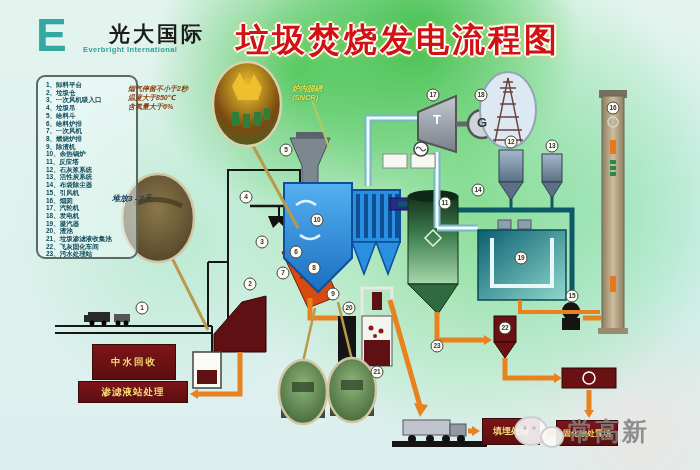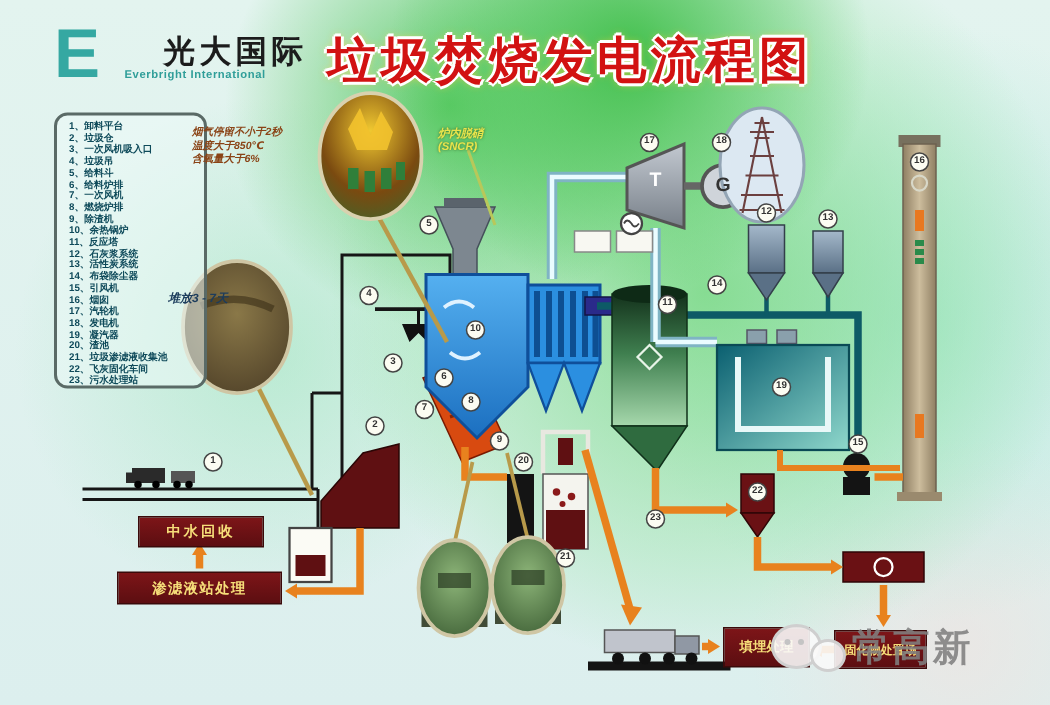--- a/index.html
+++ b/index.html
@@ -11,37 +11,37 @@
       radial-gradient(circle 250px at 470px 195px, rgba(115,215,125,.8), rgba(135,225,150,.3) 72%, rgba(0,0,0,0) 100%),
       radial-gradient(circle 200px at 615px 215px, rgba(150,228,205,.55), rgba(0,0,0,0) 100%),
       radial-gradient(circle 170px at 180px 235px, rgba(140,225,175,.45), rgba(0,0,0,0) 100%),
       radial-gradient(circle 140px at 640px 430px, rgba(242,225,222,.6), rgba(0,0,0,0) 100%),
       linear-gradient(#e3f4ef,#dcefee);}
   .abs{position:absolute;}
   
   #logo-e{left:36px;top:8px;font-size:46px;font-weight:900;color:#35a8a2;letter-spacing:-2px;}
   #logo-cn{left:82px;top:20px;font-size:21px;font-weight:900;color:#1c1c1c;letter-spacing:3px;margin-left:27px;}
   #logo-en{left:83px;top:45px;font-size:7.5px;font-weight:bold;color:#2f9e99;letter-spacing:.4px;}
-  #page-title{left:198px;top:18px;width:364px;text-align:center;font-size:33px;font-weight:900;
+  #page-title{left:216px;top:18px;width:364px;text-align:center;font-size:33px;font-weight:900;
     color:#d21212;letter-spacing:3px;white-space:nowrap;
     text-shadow:-2px 0 #fff,2px 0 #fff,0 -2px #fff,0 2px #fff,-1px -1px #fff,1px 1px #fff,0 0 6px rgba(255,210,60,.9);}
   
   #legend{left:36px;top:75px;width:102px;height:184px;border:2px solid #5a6a66;border-radius:9px;
     background:rgba(236,249,247,.55);padding:4px 3px 3px 8px;box-sizing:border-box;}
   .legend-row{font-size:6.5px;line-height:7.7px;color:#0e4a5a;font-weight:bold;white-space:nowrap;}
   
   .note{font-weight:bold;white-space:nowrap;font-style:italic;}
   #flue-note{left:128px;top:84px;font-size:7px;line-height:9px;color:#8a4316;}
   #sncr-note{left:292px;top:84px;font-size:7.5px;line-height:9px;color:#e9e44c;text-shadow:0 0 2px #3a6a2a;}
   #storage-note{left:112px;top:193px;font-size:8px;color:#1c3c5c;}
   
   .redbox{position:absolute;background:linear-gradient(#7d1518,#5c0e11);border:1px solid #3a0a0a;
     color:#f6de79;font-weight:bold;display:flex;align-items:center;justify-content:center;
     text-align:center;box-sizing:border-box;}
-  #box-water{left:92px;top:344px;width:84px;height:21px;font-size:9.5px;letter-spacing:2px;}
+  #box-water{left:92px;top:344px;width:84px;height:36px;font-size:9.5px;letter-spacing:2px;}
   #box-leachate{left:78px;top:381px;width:110px;height:22px;font-size:9.5px;letter-spacing:1px;}
   #box-landfill{left:482px;top:418px;width:58px;height:27px;font-size:9px;}
   #box-solid{left:556px;top:420px;width:62px;height:26px;font-size:8px;}
   
   .photo-label{position:absolute;background:rgba(42,52,30,.88);color:#e8d87a;font-size:6px;
     line-height:11px;text-align:center;font-weight:bold;}
   #grate-label-1{left:281px;top:407px;width:44px;height:11px;}
   #grate-label-2{left:330px;top:405px;width:44px;height:11px;}
   
   .mletter{position:absolute;font-weight:900;text-align:center;}

